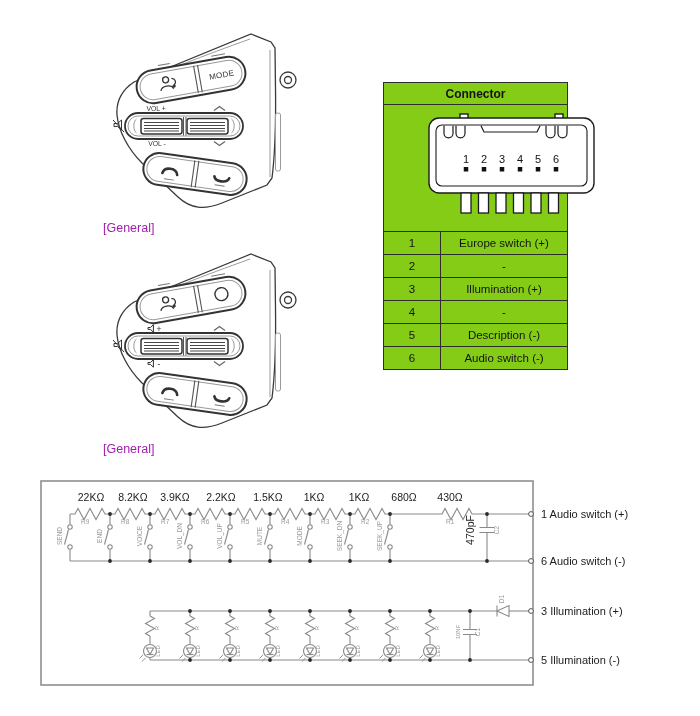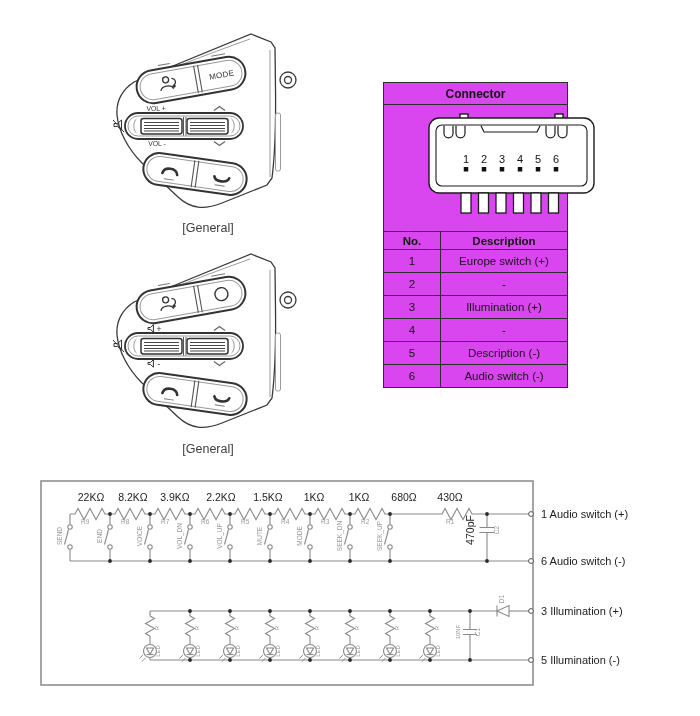--- a/index.html
+++ b/index.html
@@ -1,21 +1,21 @@
 <!DOCTYPE html>
 <html><head>
 <meta charset="utf-8">
 <style>
   html,body{margin:0;padding:0;background:#fff;}
   .stage{position:relative;width:700px;height:716px;background:#fff;overflow:hidden;
          font-family:"Liberation Sans",sans-serif;color:#1c1c1c;}
   .abs{position:absolute;}
-  .caption{position:absolute;width:210px;text-align:center;font-size:12.5px;color:#404040;}
+  .caption{position:absolute;width:210px;text-align:left;font-size:12.5px;color:#a21caf;}
   table.connector{position:absolute;left:383px;top:82px;width:185px;border-collapse:collapse;
-                  table-layout:fixed;background:#d946ef;}
+                  table-layout:fixed;background:#84cc16;}
   table.connector th, table.connector td{border:1.3px solid #2e2e2e;text-align:center;
                   padding:0;font-size:11.5px;color:#141414;}
   tr.title-row th{height:21px;font-size:12px;font-weight:bold;}
   tr.drawing-row td{height:124px;padding:0;}
   tr.colhead-row th{height:17px;font-size:11.5px;font-weight:bold;}
   tr.data-row td{height:22px;font-weight:normal;}
   svg text{font-family:"Liberation Sans",sans-serif;}
 </style>
 </head>
 <body>
@@ -200,24 +200,20 @@
             <rect x="77" y="88" width="10" height="20"></rect>
             <rect x="94.5" y="88" width="10" height="20"></rect>
             <rect x="112" y="88" width="10" height="20"></rect>
             <rect x="129.5" y="88" width="10" height="20"></rect>
             <rect x="147" y="88" width="10" height="20"></rect>
             <rect x="164.5" y="88" width="10" height="20"></rect>
           </g>
         </svg>
       </td>
     </tr>
-    <tr class="colhead-row">
-      <th>No.</th>
-      <th>Description</th>
-    </tr>
     <tr class="data-row">
       <td>1</td>
           <td>Europe switch (+)</td>
         </tr>
     <tr class="data-row">
       <td>2</td>
           <td>-</td>
         </tr>
     <tr class="data-row">
       <td>3</td>

